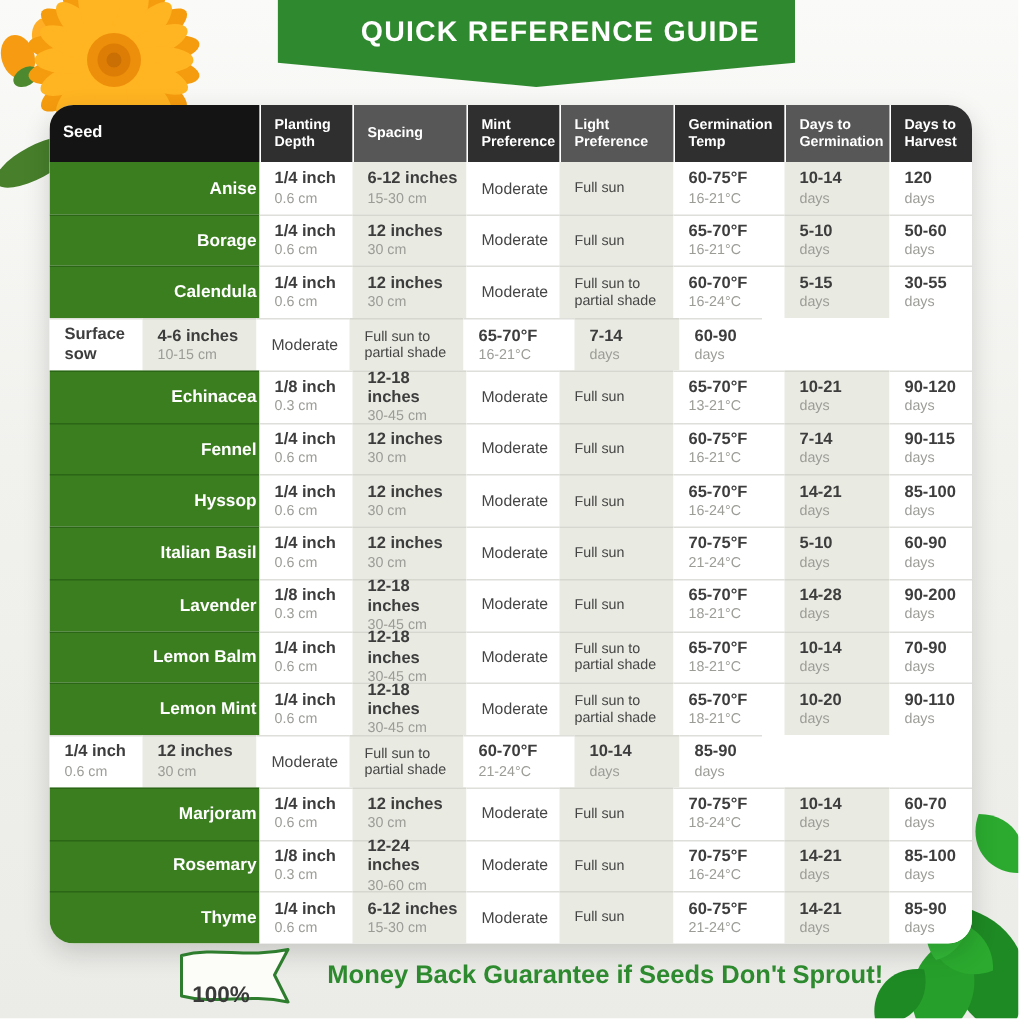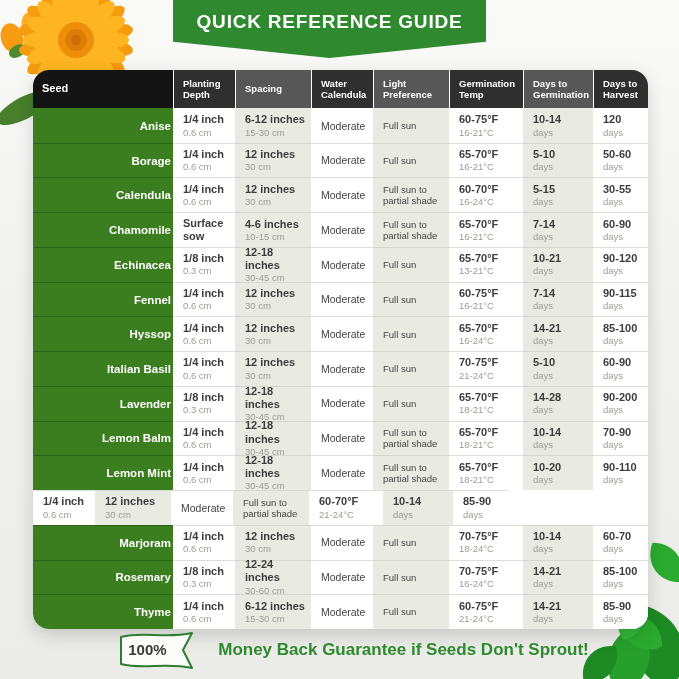--- a/index.html
+++ b/index.html
@@ -1,24 +1,24 @@
 <!DOCTYPE html>
 <html style="--banner-green: #2f8a2f; --seed-green: #3b7e1f; --footer-green: #2e8a2e;"><head>
 <meta charset="utf-8">
 <style>
   html,body{margin:0;padding:0;}
   body{font-family:"Liberation Sans", sans-serif;}
   .page{position:relative;width:679px;height:679px;overflow:hidden;
         background:linear-gradient(180deg,#fafaf8 0%,#f1f1ee 45%,#ebebe8 100%);}
 
   
-  .banner{position:absolute;left:173px;top:0;width:313px;height:58px;
+  .banner{position:absolute;left:185px;top:0;width:313px;height:58px;
           background:var(--banner-green,#2f8a2f);
           clip-path:polygon(0 0,100% 0,100% 72%,50% 100%,0 72%);
-          display:flex;align-items:flex-start;justify-content:center;}
+          display:flex;align-items:flex-start;justify-content:center;padding-left:32px;}
   .banner-title{margin-top:11px;color:#fff;font-size:19px;font-weight:bold;
                 letter-spacing:.8px;white-space:nowrap;}
 
   
   .ref-table{position:absolute;left:33px;top:70px;width:615px;height:559px;
              border-radius:16px;overflow:hidden;background:#fff;
              box-shadow:0 6px 18px rgba(0,0,0,.16);display:flex;flex-direction:column;z-index:3;}
   .header-row{display:flex;height:38px;flex:0 0 38px;}
   .hcell{box-sizing:border-box;display:flex;align-items:center;
          color:#fff;font-weight:bold;font-size:9.5px;line-height:1.2;
@@ -50,21 +50,21 @@
   .sub{color:#9c9c97;font-size:9.5px;line-height:1.25;}
   .sub:empty{display:none;}
   .plain{color:#454545;font-size:10.5px;line-height:1.2;}
   .small{font-size:9.5px;}
 
   
   .footer{position:absolute;left:0;bottom:7px;width:100%;display:flex;align-items:center;
           justify-content:center;gap:18px;padding-left:26px;box-sizing:border-box;z-index:4;}
   .badge{position:relative;width:84px;height:44px;}
   .badge svg{position:absolute;inset:0;}
-  .badge-text{position:absolute;left:12px;top:13px;font-size:15px;font-weight:bold;color:#3a3a3a;}
+  .badge-text{position:absolute;left:12px;top:27px;font-size:15px;font-weight:bold;color:#3a3a3a;}
   .footer-text{color:var(--footer-green,#2e8a2e);font-size:17px;font-weight:600;white-space:nowrap;}
 
   
   .flower{position:absolute;left:-12px;top:-10px;z-index:1;}
   .basil{position:absolute;right:-8px;bottom:-8px;z-index:2;}
 </style>
 </head>
 <body>
 
 <div class="page">
@@ -160,21 +160,21 @@
       <div class="hcell h-seed c1">
           <span>Seed</span>
         </div>
       <div class="hcell h-dark c2">
           <span>Planting Depth</span>
         </div>
       <div class="hcell h-light c3">
           <span>Spacing</span>
         </div>
       <div class="hcell h-dark c4">
-          <span>Water Calendula</span>
+          <span>Mint Preference</span>
         </div>
       <div class="hcell h-light c5">
           <span>Light Preference</span>
         </div>
       <div class="hcell h-dark c6">
           <span>Germination Temp</span>
         </div>
       <div class="hcell h-light c7">
           <span>Days to Germination</span>
         </div>
@@ -270,23 +270,20 @@
       <div class="cell tint c7">
         <div class="main">5-15</div>
         <div class="sub">days</div>
       </div>
       <div class="cell c8">
         <div class="main">30-55</div>
         <div class="sub">days</div>
       </div>
     </div>
         <div class="row">
-      <div class="cell seed c1">
-        <span class="seed-name">Chamomile</span>
-      </div>
       <div class="cell c2">
         <div class="main">Surface sow</div>
 
       </div>
       <div class="cell tint c3">
         <div class="main">4-6 inches</div>
         <div class="sub">10-15 cm</div>
       </div>
       <div class="cell c4">
         <div class="plain">Moderate</div>

